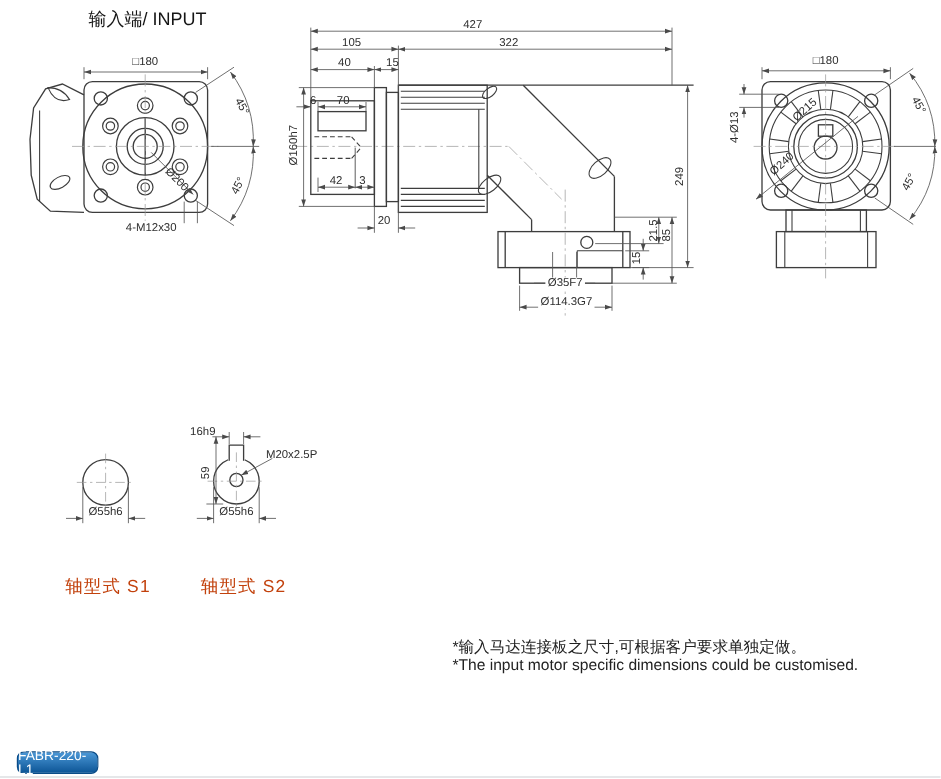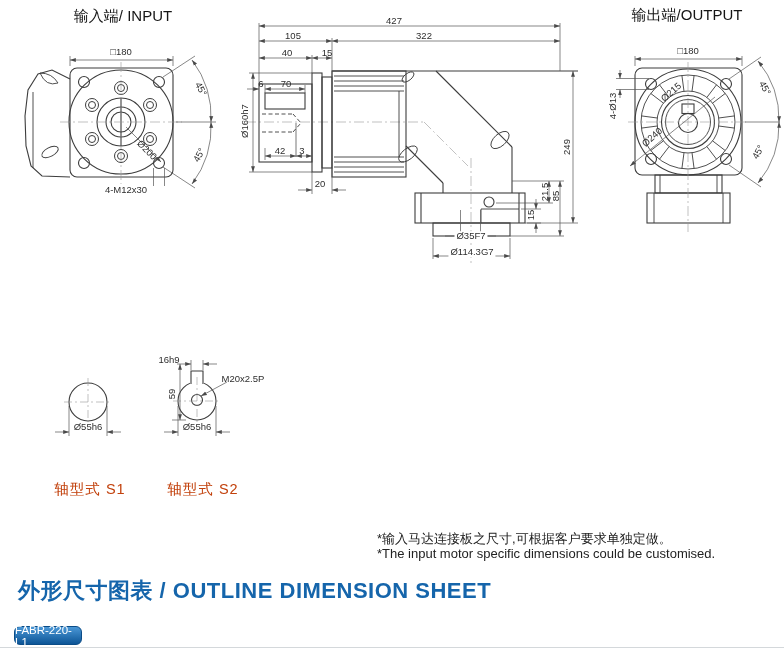--- a/index.html
+++ b/index.html
@@ -290,21 +290,20 @@
         <line x1="180" y1="364" x2="180" y2="420" marker-start="url(#as)" marker-end="url(#ae)"></line>
         <line x1="178" y1="406" x2="178" y2="436"></line>
         <line x1="216" y1="406" x2="216" y2="436"></line>
         <line x1="164" y1="432" x2="178" y2="432" marker-end="url(#ae)"></line>
         <line x1="230" y1="432" x2="216" y2="432" marker-end="url(#ae)"></line>
       </g>
     </g>
   </svg>
 
   <div class="hdr" style="left:123px;top:16px">输入端/ INPUT</div>
-  <div class="hdr" style="left:687px;top:15px">输出端/OUTPUT</div>
 
   <div class="lbl" style="left:121px;top:52px">□180</div>
   <div class="lbl" style="left:201px;top:89px;transform:translate(-50%,-50%) rotate(62deg)">45°</div>
   <div class="lbl" style="left:199px;top:155px;transform:translate(-50%,-50%) rotate(-62deg)">45°</div>
   <div class="lbl" style="left:147px;top:150px;transform:translate(-50%,-50%) rotate(45deg)">Ø200</div>
   <div class="lbl" style="left:126px;top:190px">4-M12x30</div>
 
   <div class="lbl" style="left:394px;top:21px">427</div>
   <div class="lbl" style="left:293px;top:36px">105</div>
   <div class="lbl" style="left:424px;top:36px">322</div>
@@ -334,16 +333,15 @@
   <div class="lbl" style="left:169px;top:360px">16h9</div>
   <div class="lbl" style="left:243px;top:379px">M20x2.5P</div>
   <div class="lbl r90" style="left:172px;top:394px">59</div>
   <div class="lbl bgw" style="left:197px;top:427px">Ø55h6</div>
   <div class="shaftlbl" style="left:90px;top:489px">轴型式 S1</div>
   <div class="shaftlbl" style="left:203px;top:489px">轴型式 S2</div>
 
   <div class="note" style="left:377px;top:546px">*The input motor specific dimensions could be customised.</div>
   <div class="note" style="left:377px;top:530px">*输入马达连接板之尺寸,可根据客户要求单独定做。</div>
 
-  <div id="sheet-title">外形尺寸图表 / OUTLINE DIMENSION SHEET</div>
   <div id="model-badge" class="badge">FABR-220-L1</div>
   <div id="bottom-rule"></div>
 </div>
 
 </body></html>

